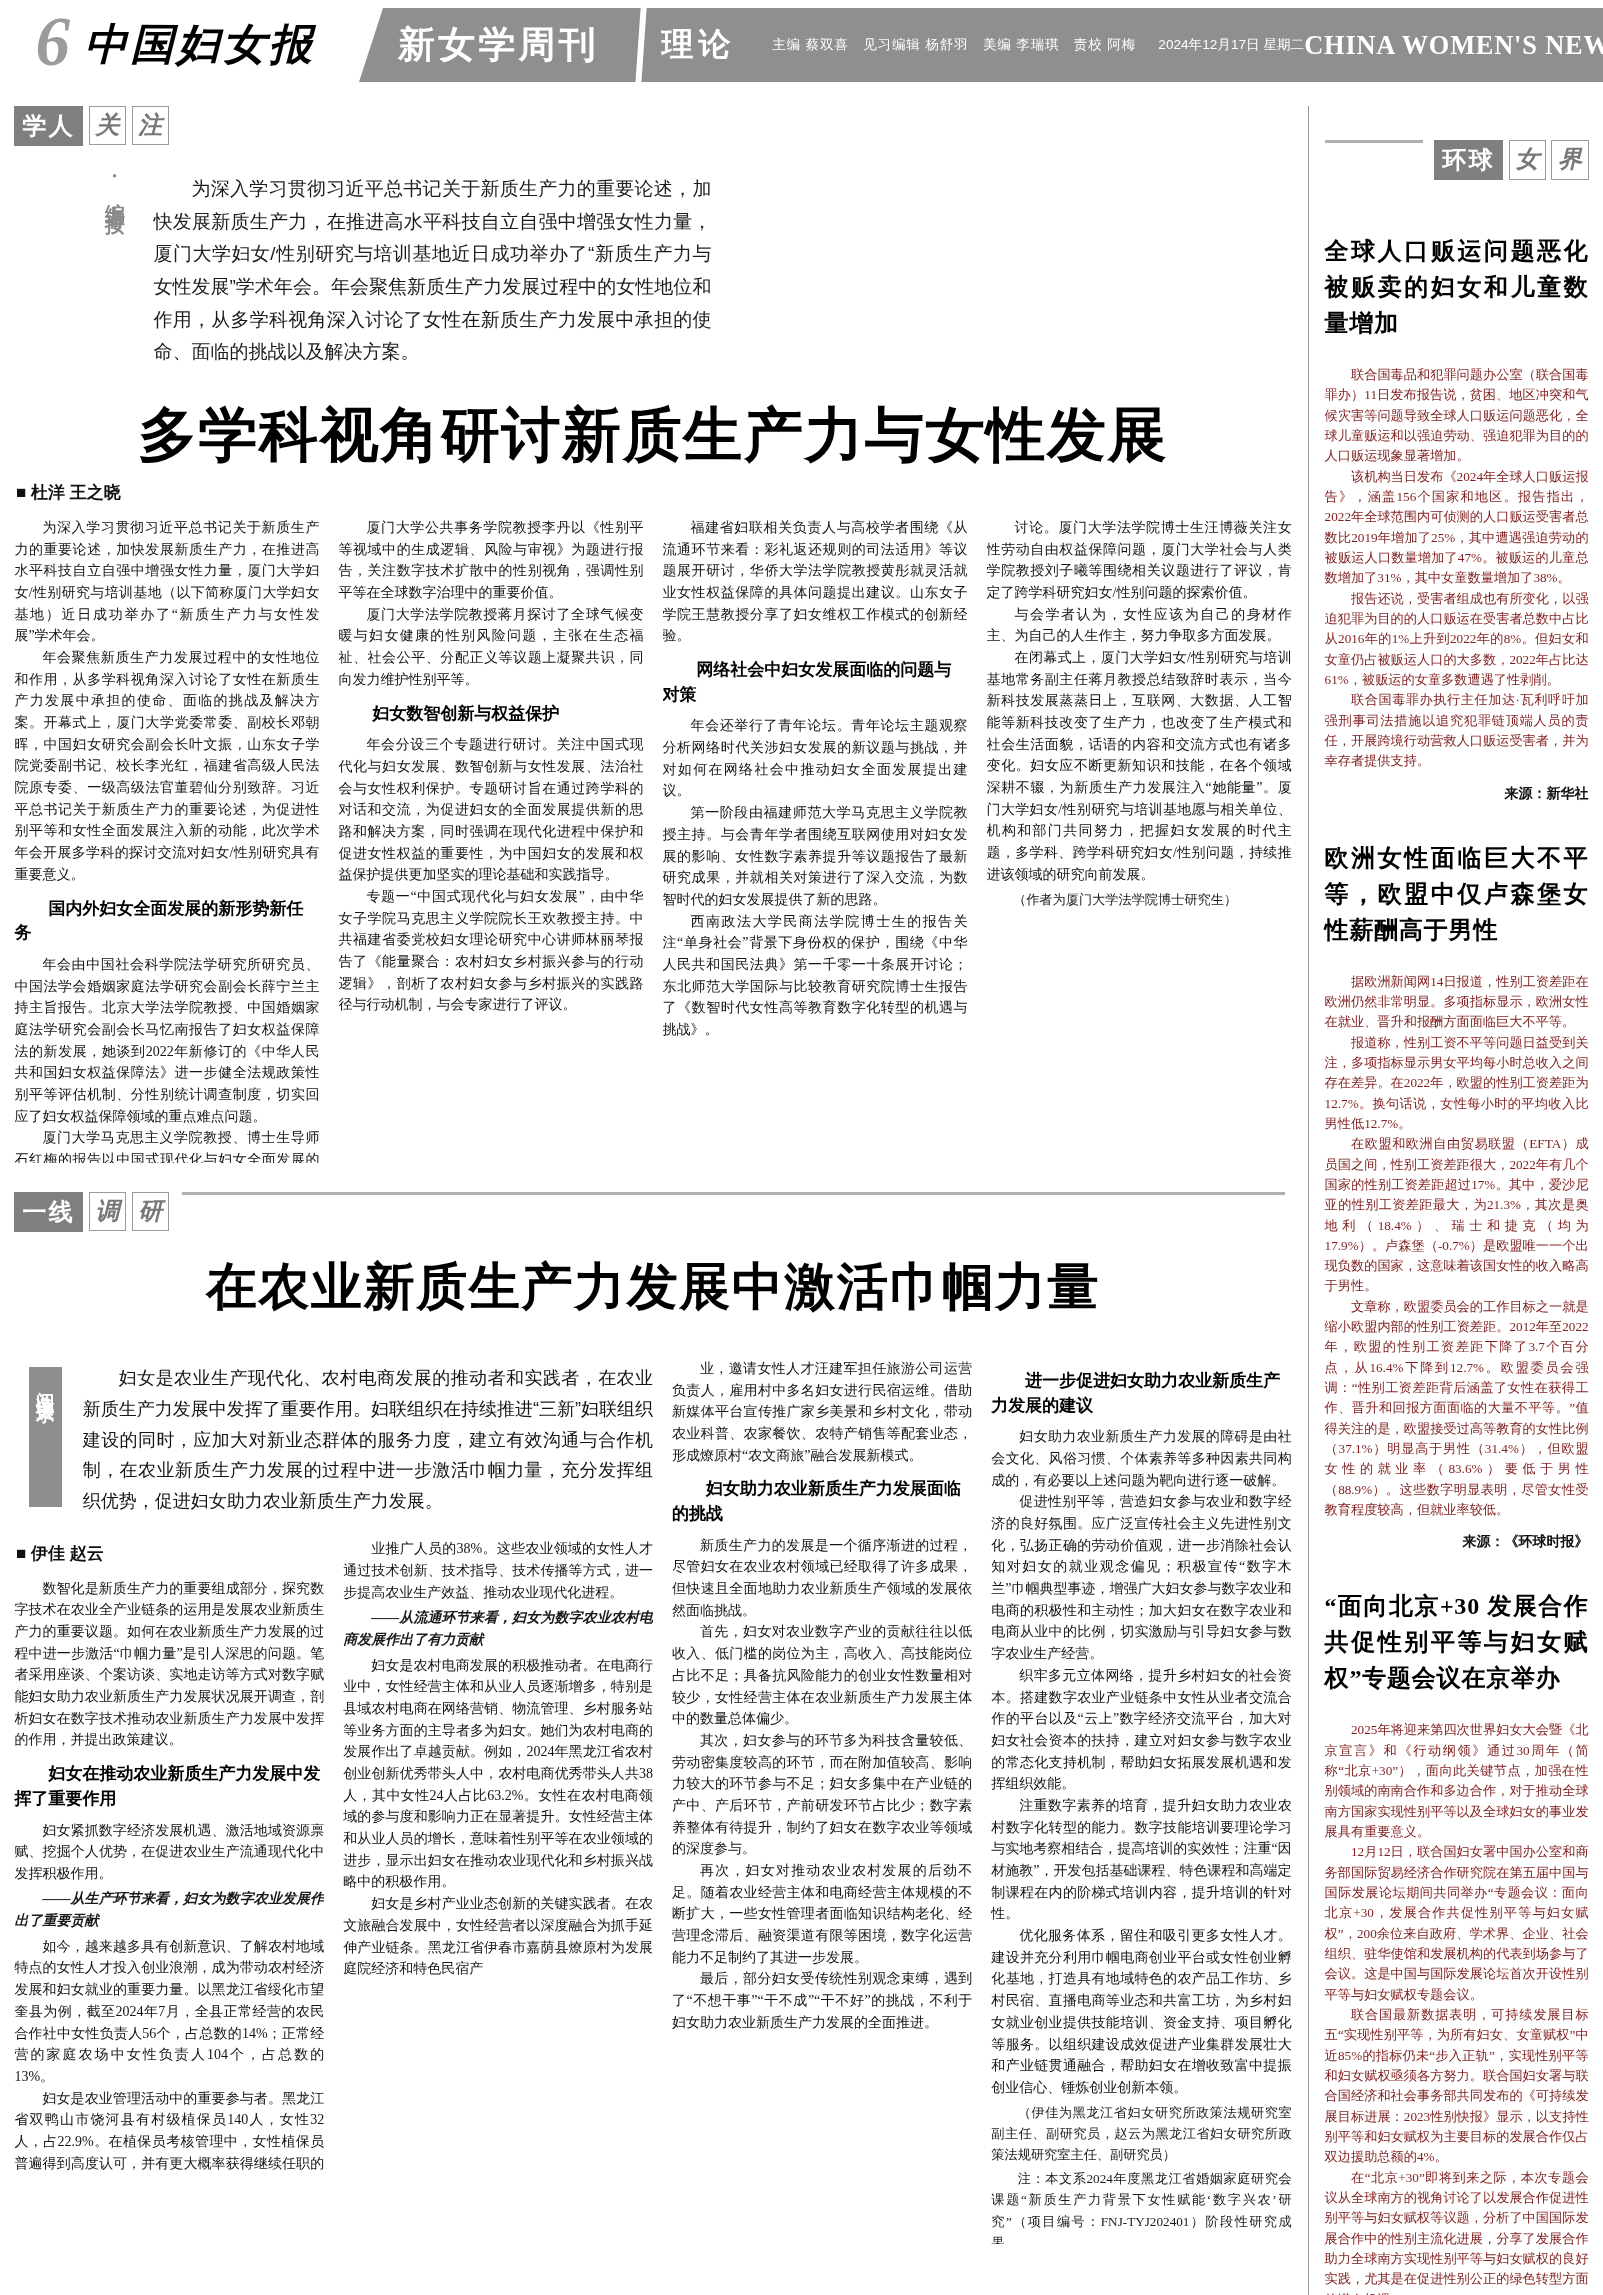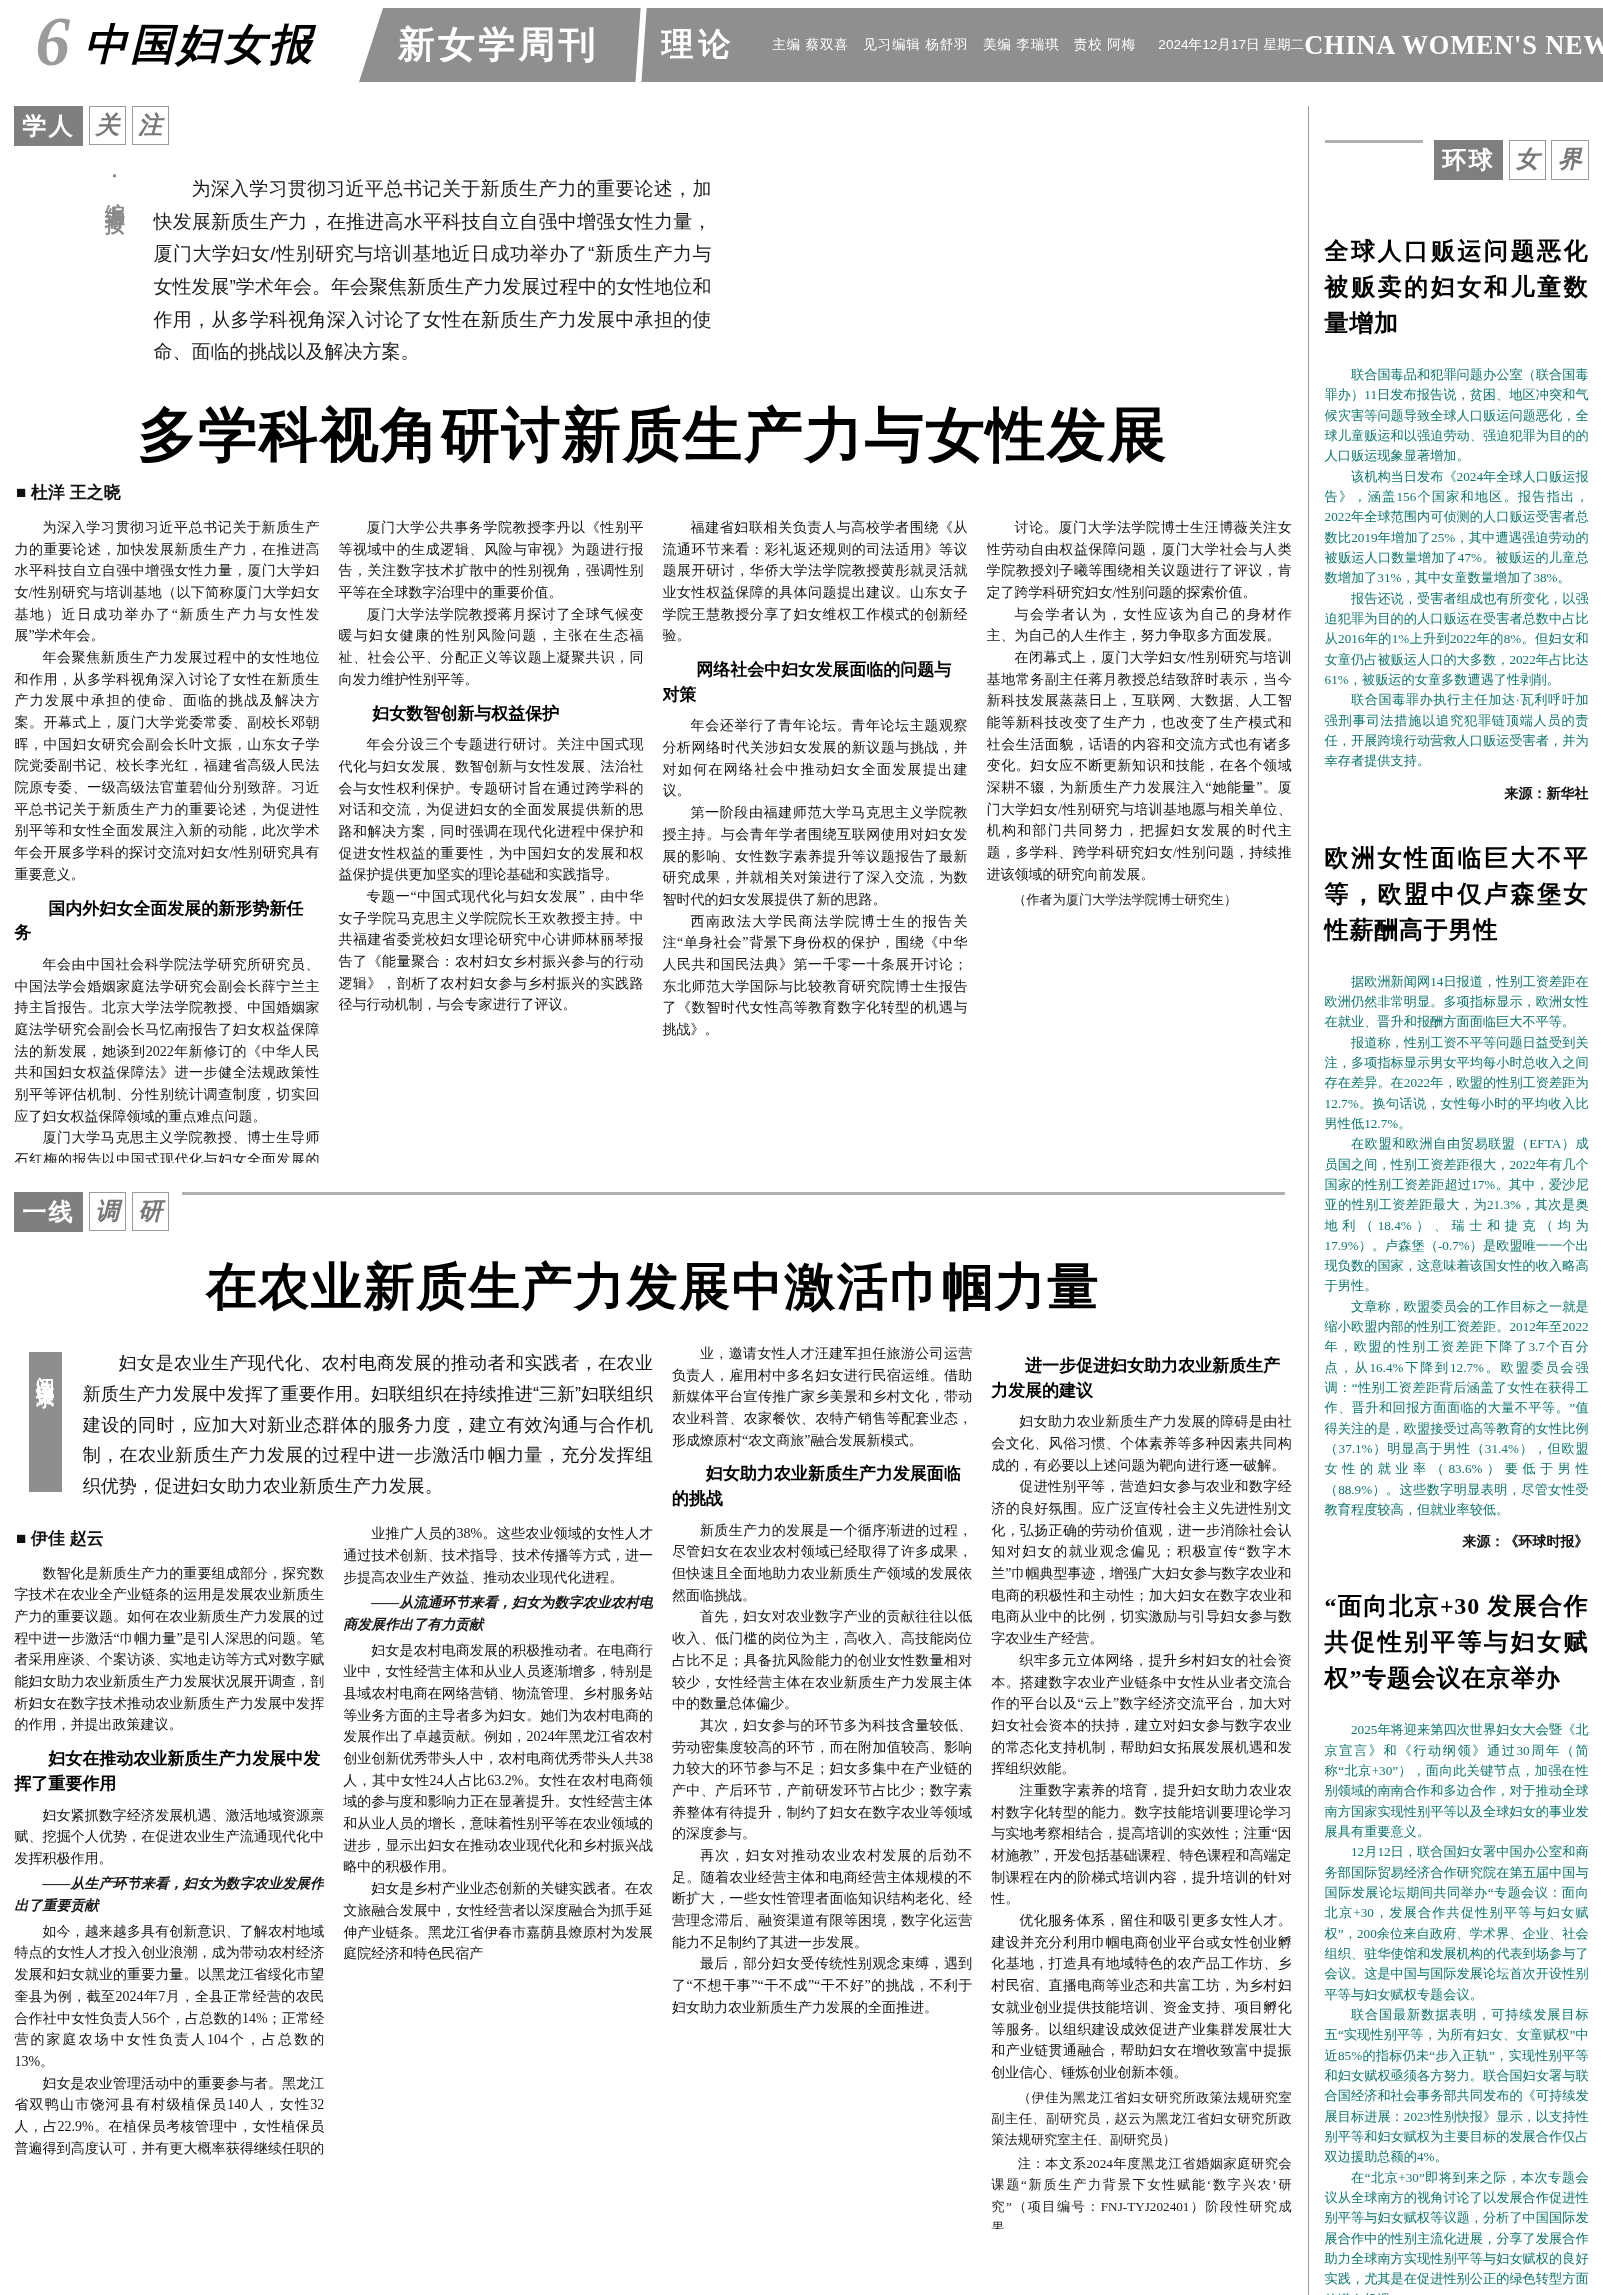--- a/index.html
+++ b/index.html
@@ -38,21 +38,21 @@
   .badge-line{flex:1;height:3.2px;background:#b0b0b0;margin-left:13px;margin-right:6.4px;}
   
   .editor-note{display:flex;margin:27px 0 8px 88px;width:609px;}
   .editor-label{writing-mode:vertical-rl;font-family:"Liberation Sans","DejaVu Sans",sans-serif;
                 color:#8a8a8a;font-weight:bold;font-size:20px;letter-spacing:6.4px;margin-right:24px;}
   .editor-text{font-family:"Liberation Sans","DejaVu Sans",sans-serif;font-size:19px;line-height:1.72;
                color:#1c1c1c;text-align:justify;text-indent:2em;}
   
   .headline-1{font-size:59px;font-weight:900;text-align:center;margin:27px 0 4.8px 0;letter-spacing:1.6px;
               font-family:"Liberation Serif","DejaVu Serif",serif;color:#000;white-space:nowrap;}
-  .headline-2{font-size:51px;font-weight:900;text-align:center;margin:21px 0 21px 0;letter-spacing:1.6px;
+  .headline-2{font-size:51px;font-weight:900;text-align:center;margin:21px 0 36px 0;letter-spacing:1.6px;
               font-family:"Liberation Serif","DejaVu Serif",serif;color:#000;white-space:nowrap;}
   
   .byline{font-family:"Liberation Sans","DejaVu Sans",sans-serif;font-weight:bold;font-size:17px;
           margin:3.2px 0 13px 1.6px;text-indent:0;}
   .cols{display:flex;gap:19px;text-align:justify;}
   .col{flex:1;overflow:hidden;min-width:0;}
   .bp{font-size:14px;line-height:1.55;text-indent:2em;margin:0;color:#141414;}
   .bsub{font-family:"Liberation Sans","DejaVu Sans",sans-serif;font-weight:bold;font-size:17px;
         line-height:1.45;margin:11.2px 0 8px 0;text-indent:2em;color:#000;text-align:left;}
   .bkai{font-size:14px;line-height:1.6;text-indent:2em;font-style:italic;font-weight:600;color:#1a1a1a;margin:3.2px 0;}
@@ -70,21 +70,21 @@
   .tip-text{font-family:"Liberation Sans","DejaVu Sans",sans-serif;font-size:18px;line-height:1.72;
             color:#151515;text-align:justify;text-indent:2em;margin-left:21px;}
   .survey-left .cols{height:633px;}
   .survey-right .cols{height:886px;}
   
   .sb-badge-row{display:flex;margin:34px 0 53px 0;}
   .sb-line{flex:1;height:3.2px;background:#b0b0b0;margin-right:11.2px;}
   .sb-article{margin-bottom:37px;}
   .sb-title{font-size:24px;font-weight:900;line-height:1.5;letter-spacing:0.8px;margin:0 0 24px 0;
             text-align:justify;color:#000;}
-  .sb-p{font-size:13.2px;line-height:1.54;text-indent:2em;text-align:justify;color:#0f766e;}
+  .sb-p{font-size:13.2px;line-height:1.54;text-indent:2em;text-align:justify;color:#7f1d1d;}
   .sb-source{text-align:right;font-weight:bold;font-size:14px;margin-top:13px;
              font-family:"Liberation Sans","DejaVu Sans",sans-serif;}
 </style>
 </head>
 <body>
 
 <div class="page">
 
   <header class="masthead">
     <div class="mh-slab"></div>

